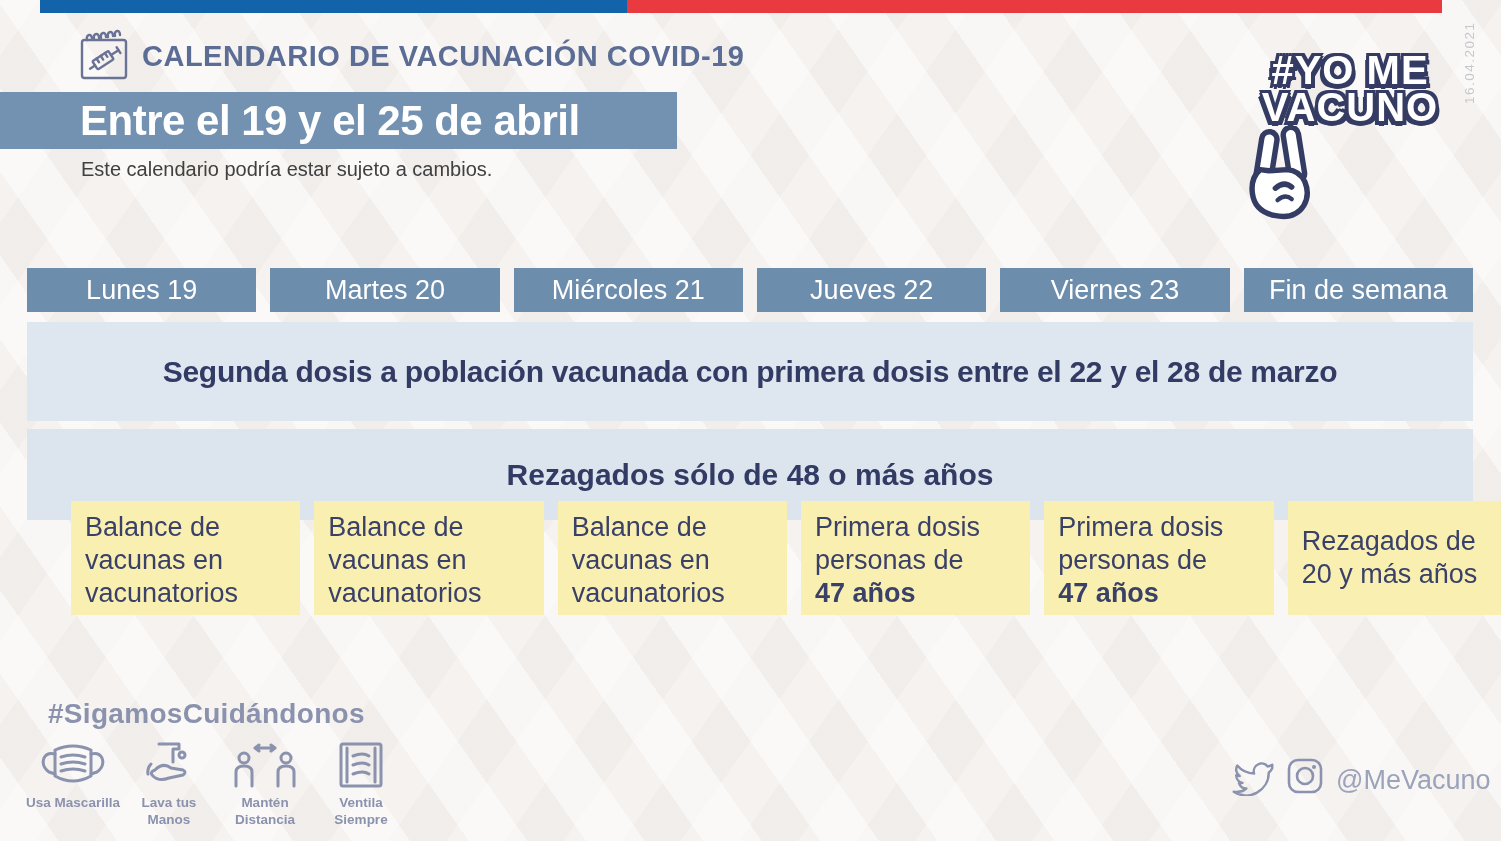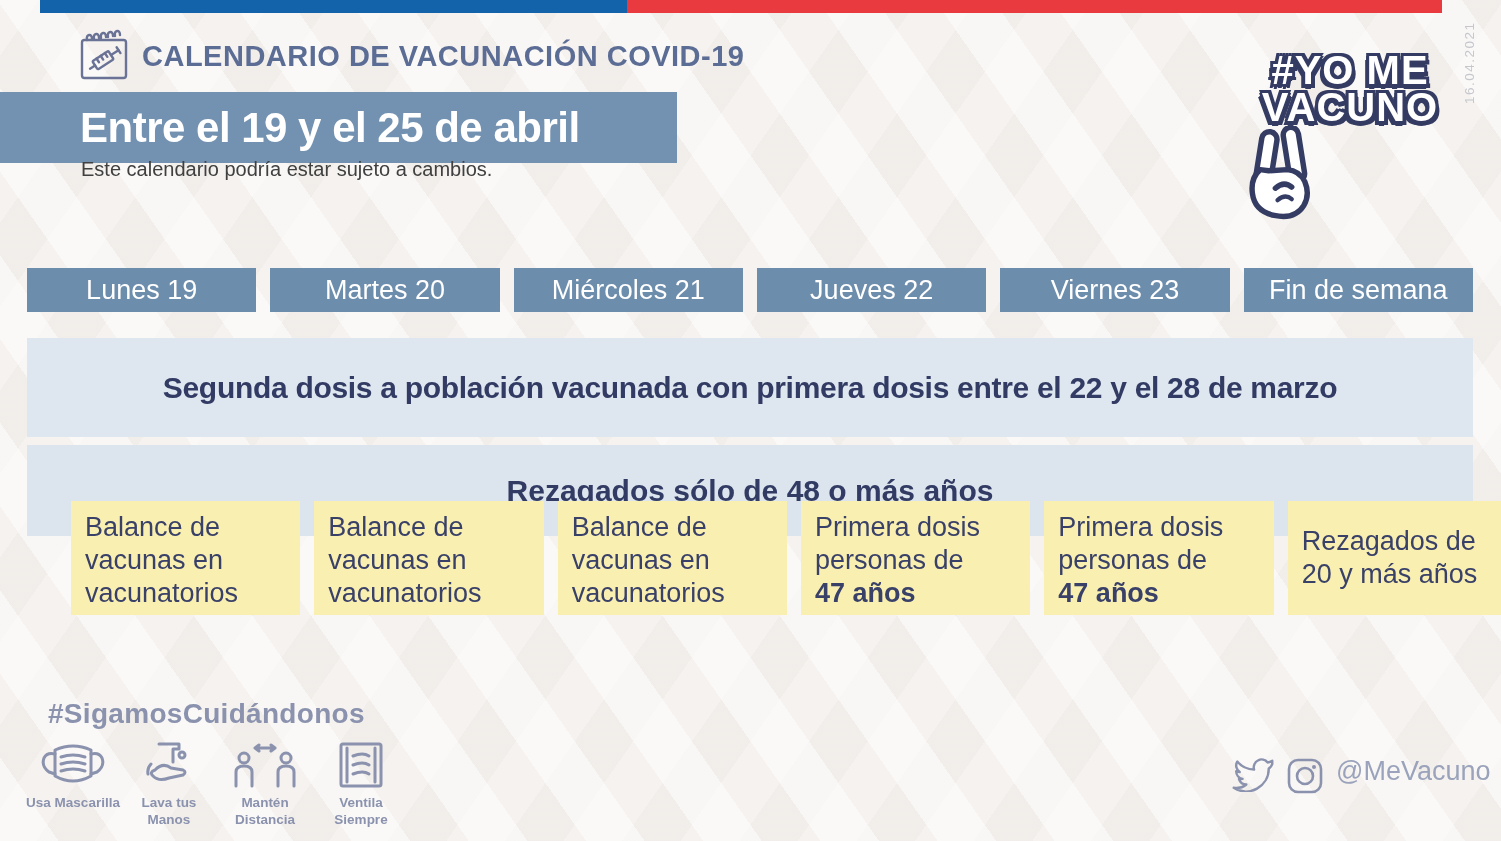--- a/index.html
+++ b/index.html
@@ -24,21 +24,21 @@
     writing-mode:vertical-rl; transform:rotate(180deg);
     font-size:13.5px; letter-spacing:1.5px; color:#c5c7cd;
   }
   
   .header-icon { position:absolute; left:78px; top:28px; }
   .page-title {
     position:absolute; left:142px; top:40px;
     font-size:29px; font-weight:600; letter-spacing:.5px; color:#5c6d95;
   }
   .banner {
-    position:absolute; left:0; top:92px; width:677px; height:71px;
+    position:absolute; left:0; top:92px; width:677px; height:57px;
     background:rgba(109,141,173,.96);
     display:flex; align-items:center; padding-left:80px;
     color:#fff; font-size:42px; font-weight:600; letter-spacing:-.5px;
   }
   .subtitle { position:absolute; left:81px; top:158px; font-size:20px; color:#404040; }
   
   .yomevacuno {
     position:absolute; left:1250px; top:52px; width:200px; text-align:center;
     color:#fff; font-weight:800; font-size:40px; line-height:.93; letter-spacing:1px;
     text-shadow:
@@ -55,40 +55,40 @@
   }
   .day-row { top:268px; }
   .day-cell {
     height:44px; background:#6d8dad; color:#fff;
     display:flex; align-items:center; justify-content:center;
     font-size:27px; font-weight:500;
   }
   .wide-row {
     position:absolute; left:27px; width:1446px;
     display:flex; align-items:center; justify-content:center;
-    color:#323b63; font-weight:700; white-space:nowrap;margin-top:16px;
+    color:#323b63; font-weight:700; white-space:nowrap;
   }
   .wide-row.first  { top:322px; height:99px; background:#dee6f0; font-size:30px; letter-spacing:-.3px; }
   .wide-row.second { top:429px; height:91px; background:#dce4ed; font-size:30px; }
   .yellow-row { top:501px;margin-left:44px; }
   .yellow-cell {
     height:114px; background:#f9efb1; color:#3a4168;
     font-size:27px; line-height:1.22; padding:10px 8px 0 14px;
   }
   .yellow-cell .bold-line { display:block; font-weight:700; }
   .yellow-cell.centered { display:flex; flex-direction:column; justify-content:center; padding-top:0; }
   
   .hashtag {
     position:absolute; left:40px; top:698px;
     font-size:28px; font-weight:700; color:#8a92ae; letter-spacing:.3px;margin-left:8px;
   }
   .care-icons { position:absolute; left:25px; top:740px; display:flex; }
   .care-item { width:96px; text-align:center; color:#8a92ae; }
   .care-item .lbl { margin-top:5px; font-size:13.5px; font-weight:700; line-height:1.25;text-align:center; }
-  .social { position:absolute; left:1232px; top:756px; display:flex; align-items:flex-start; gap:11px; }
+  .social { position:absolute; left:1232px; top:756px; display:flex; align-items:flex-end; gap:11px; }
   .social-handle { font-size:27px; color:#9aa3bb; }
   svg.line-icon { display:block; }
 </style>
 </head>
 <body>
 
 <div class="page">
   <div class="chevron-bg"></div>
 
   <div class="topbar-blue"></div>

